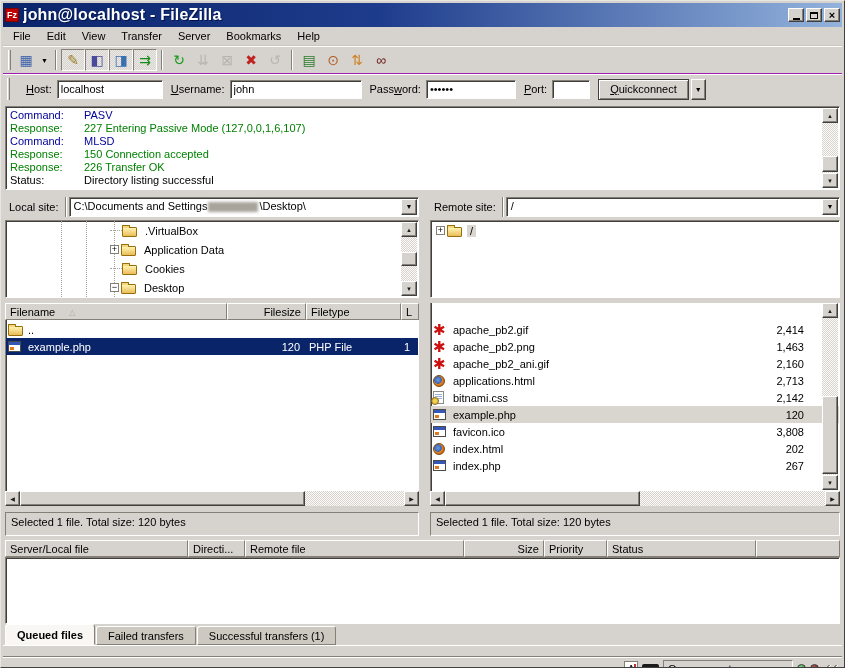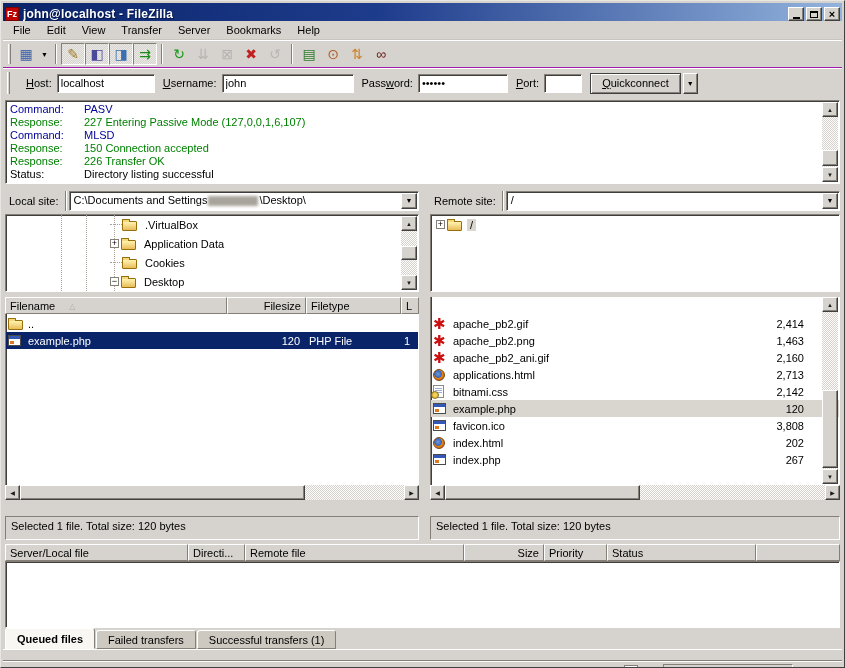--- a/index.html
+++ b/index.html
@@ -4,26 +4,26 @@
 <style>
   * { box-sizing: border-box; margin:0; padding:0; }
   html,body { width:845px; height:668px; background:#3a3a3a; }
   body { font-family:"Liberation Sans", sans-serif; font-size:11px; color:#000; }
   .win { width:845px; height:668px; background:#d6d3ce; padding:2px;
          border-top:1px solid #e8e6e2; border-left:1px solid #e8e6e2;
          border-right:1px solid #404040; border-bottom:1px solid #404040;
          display:flex; flex-direction:column; overflow:hidden; }
 
   
-  .titlebar { height:18px; flex:0 0 18px; display:flex; align-items:flex-start;
+  .titlebar { height:18px; flex:0 0 18px; display:flex; align-items:center;
     background:linear-gradient(90deg,#0a246a 0%,#1e3c8c 45%,#93b3dd 100%);
-    padding:4px 2px; }
+    padding:12px 2px; }
   .fzicon { width:14px; height:14px; background:#bf0000; border:1px solid #7a0000;
     color:#fff; font:bold 9px/12px "Liberation Sans",sans-serif; text-align:center; margin-right:4px; }
-  .wtitle { color:#fff; font-weight:bold; font-size:12px; letter-spacing:0.2px;
+  .wtitle { color:#fff; font-weight:bold; font-size:16px; letter-spacing:0.2px;
     text-shadow:1px 1px 0 #00124a; flex:1; white-space:nowrap; overflow:hidden; }
   .winbtns { display:flex; gap:2px; }
   .wbtn { width:16px; height:14px; background:#d6d3ce; border:1px solid;
     border-color:#fff #404040 #404040 #fff; box-shadow:inset -1px -1px 0 #848078;
     display:flex; align-items:center; justify-content:center; }
   .glyph-min { width:7px; height:2px; background:#000; margin-top:7px; }
   .glyph-max { width:8px; height:7px; border:1px solid #000; border-top:2px solid #000; }
   .glyph-close { font:bold 11px/10px "Liberation Sans",sans-serif; }
 
   
@@ -116,21 +116,21 @@
     padding:1px 4px 0 4px; white-space:nowrap; overflow:hidden; display:flex; align-items:center; }
   .hcell.r { justify-content:flex-end; }
   .sort { font-size:8px; color:#b0aca4; margin-left:14px; }
   .listbody { flex:0 0 171px; background:#fff; margin:0 2px; border-left:1px solid #848078;
     border-right:1px solid #fff; position:relative; overflow:hidden;
     box-shadow:inset 1px 0 0 #403e3a; padding-top:1px; }
   .lrow { display:grid; height:17px; align-items:center; }
   .cell { white-space:nowrap; overflow:hidden; padding:0 2px; display:flex; align-items:center; }
   .cell.r { justify-content:flex-end; padding-right:7px; }
   .sel { background:#0a246a; color:#fff; }
-  .statusline { flex:0 0 24px; margin:16px 2px 0 2px; border:1px solid;
+  .statusline { flex:0 0 24px; margin:6px 2px 0 2px; border:1px solid;
     border-color:#848078 #fff #fff #848078; background:#d6d3ce; height:20px;
     line-height:19px; padding-left:5px; }
 
   
   .ic { width:18px; flex:0 0 18px; height:15px; display:flex; align-items:center; justify-content:flex-start; margin-right:2px; }
   .ic-folder { width:15px; height:10px; background:linear-gradient(180deg,#fff3b0,#e9bd5a);
     border:1px solid #97700c; border-radius:1px; position:relative; margin-top:3px; }
   .ic-folder::before { content:""; position:absolute; top:-3px; left:-1px; width:6px; height:2px;
     background:#f4d87e; border:1px solid #97700c; border-bottom:none; border-radius:1px 1px 0 0; }
   .ic-winfile { width:13px; height:11px; background:#fff; border:1px solid #4a4a4a; position:relative; }
@@ -255,21 +255,21 @@
         <span style="color: rgb(208, 128, 32);">⇅</span>
       </div>
       <div class="tbtn ">
         <span style="color: rgb(106, 26, 26);">∞</span>
       </div>
     </div>
 
   <div class="quickbar" id="quickbar">
     <span class="qgrip"></span>
   <label class="qlabel"><u>H</u>ost:</label>
-      <input class="qinput" type="text" value="localhost" style="width: 98px;">
+      <input class="qinput" type="text" value="localhost" style="width: 106px;">
       <label class="qlabel"><u>U</u>sername:</label>
       <input class="qinput" type="text" value="john" style="width: 132px;">
       <label class="qlabel">Pass<u>w</u>ord:</label>
       <input class="qinput" type="text" value="••••••" style="width: 90px;">
       <label class="qlabel"><u>P</u>ort:</label>
       <input class="qinput" type="text" style="width: 38px;">
       <button class="qc-btn"><u>Q</u>uickconnect</button>
       <div class="qc-dd">▼</div>
     </div>
 

